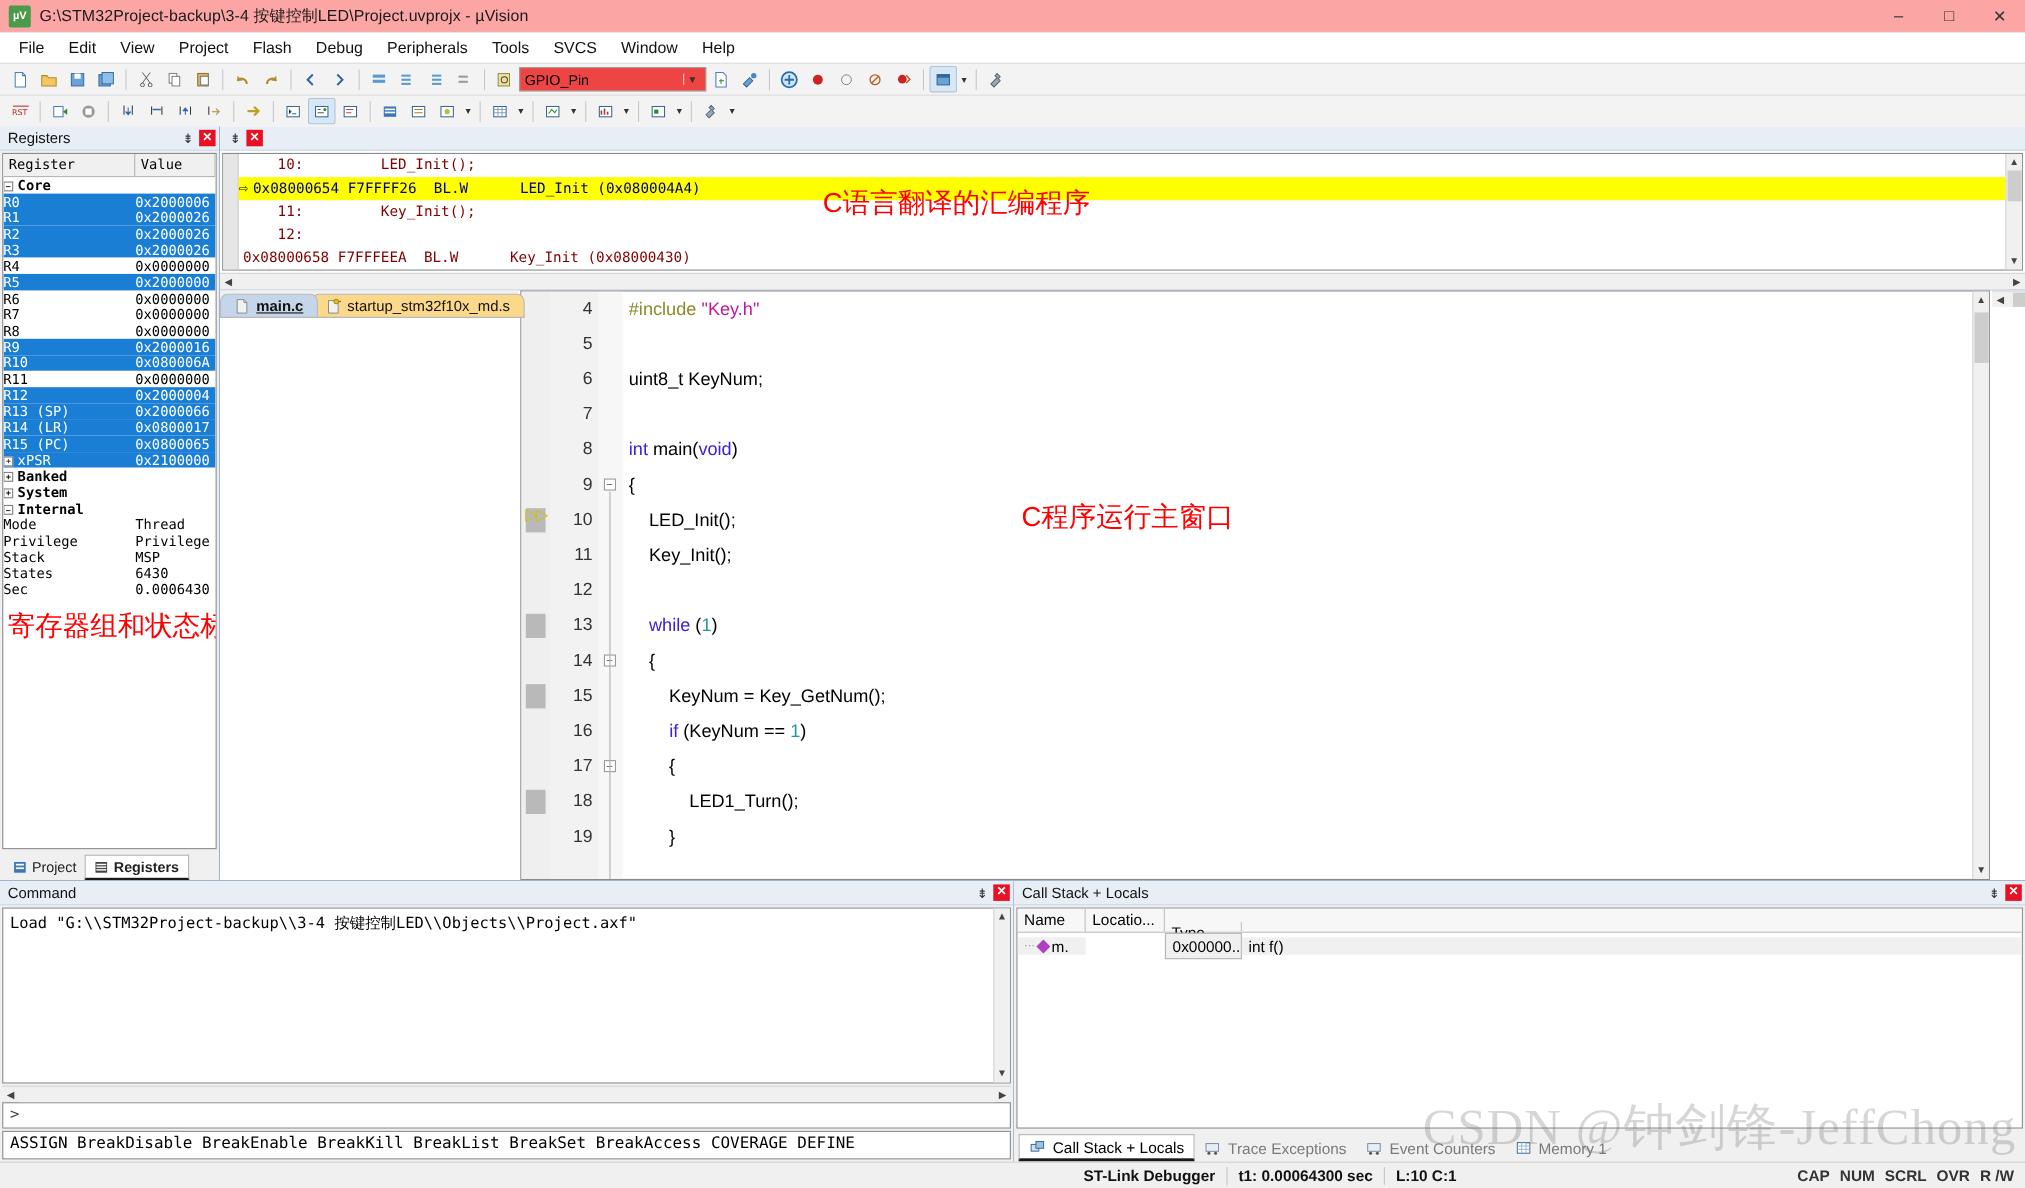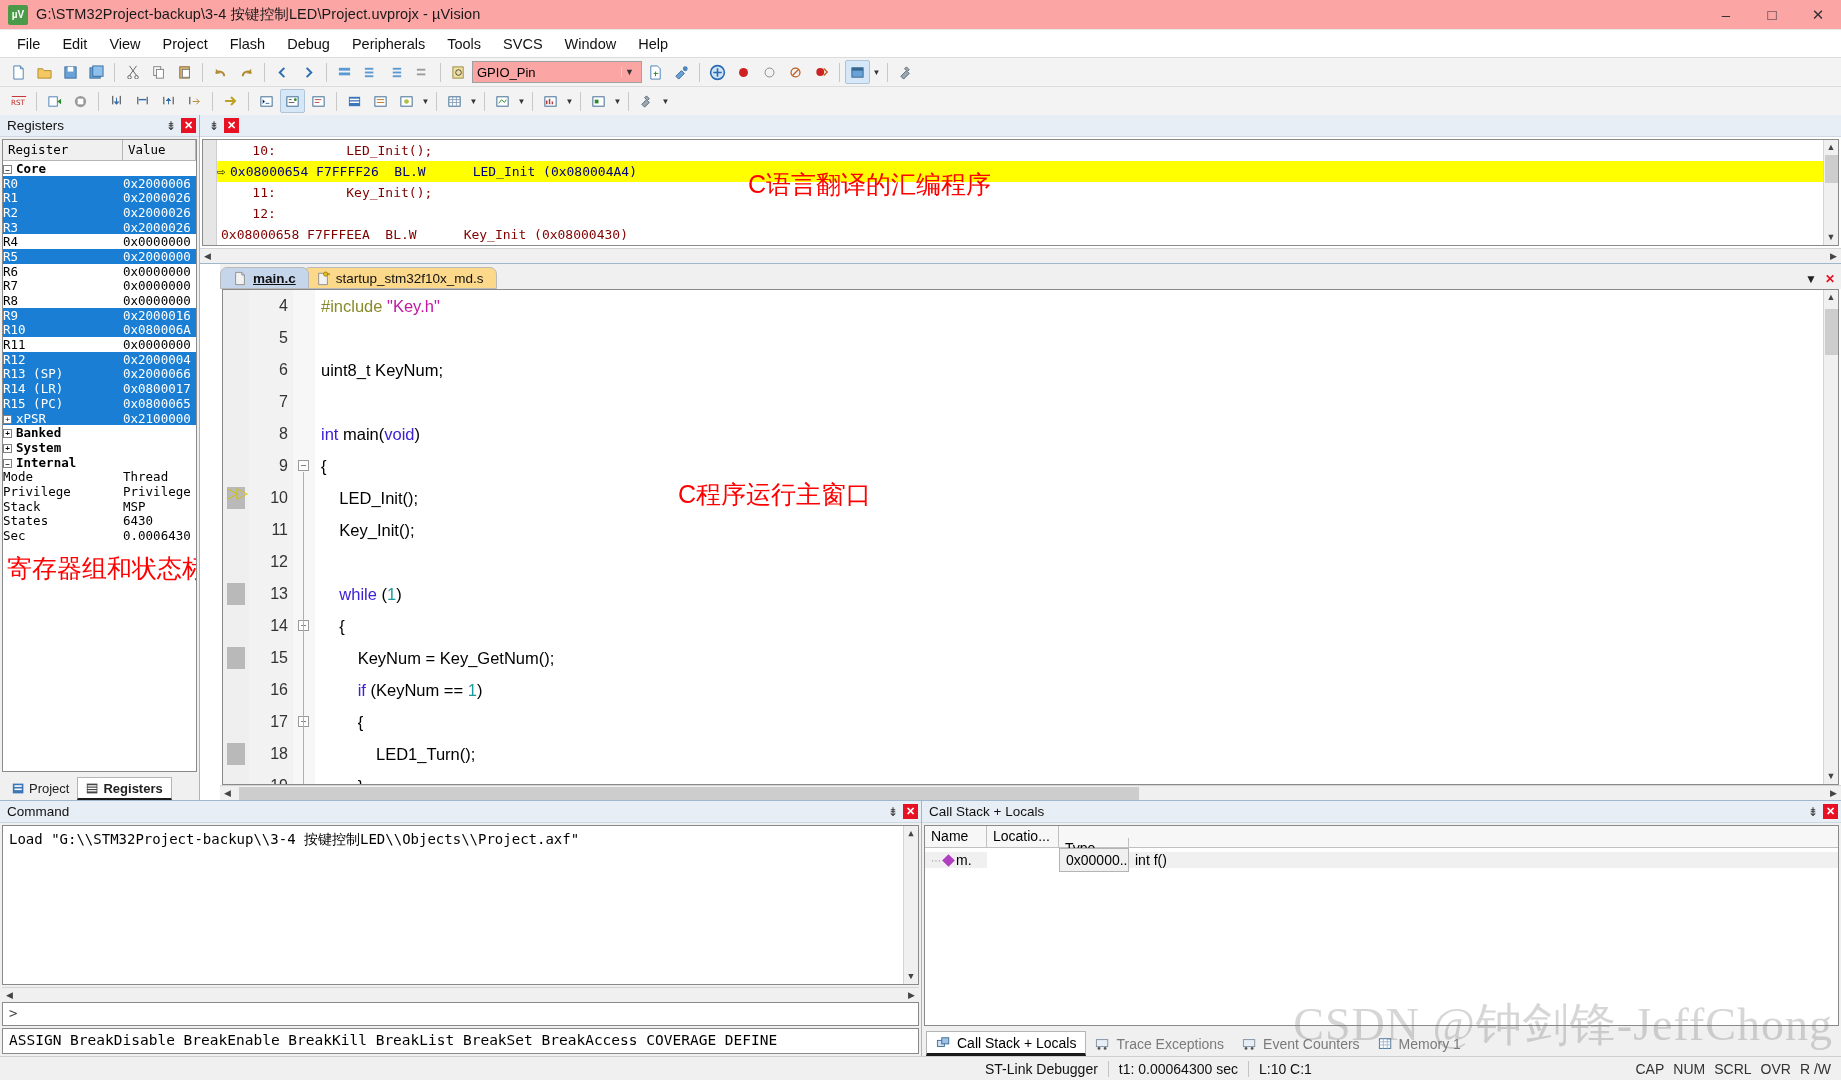--- a/index.html
+++ b/index.html
@@ -27,21 +27,21 @@
   .menubar .mi { font-size:14.5px; color:#111; padding:3px 11px; cursor:default; }
 
   
   .toolbar { height:29px; background:#f3f3f3; display:flex; align-items:center;
              border-top:1px solid #dcdcdc; padding-left:6px; gap:1px;
              flex:0 0 29px; }
   .tbtn { width:25px; height:24px; display:flex; align-items:center;
           justify-content:center; border:1px solid transparent; border-radius:2px;
           font-size:13px; color:#333; }
   .tsep { width:1px; height:19px; background:#c8c8c8; margin:0 4px; }
-  .combo { height:22px; min-width:170px; background:#fca5a5; border:1px solid #a0a0a0;
+  .combo { height:22px; min-width:170px; background:#ef4444; border:1px solid #a0a0a0;
            display:flex; align-items:center; font-size:13px; padding:0 4px;
            color:#000; }
   .combo .cb-text { flex:1; }
   .combo .cb-arrow { width:16px; text-align:center; font-size:9px; color:#333;
                      border-left:1px solid #d5d5d5; }
 
   svg.ic { display:block; }
 
   
   .body { flex:1; display:flex; min-height:0; }
@@ -109,21 +109,21 @@
   .dline.hl { background:#ffff00; color:#000080; }
   .arrow-m { position:absolute; left:0px; width:16px; color:#000; font-size:14px;
              line-height:21px; }
   .hscroll { height:15px; background:#f0f0f0; border-top:1px solid #d4d4d4;
              display:flex; align-items:center; flex:0 0 15px; }
   .hs-arrow { width:15px; text-align:center; font-size:9px; color:#444; }
   .hs-track { flex:1; background:#f0f0f0; height:13px; position:relative; }
   .hs-thumb { position:absolute; top:0; height:13px; background:#cdcdcd; }
 
   
-  .editor { flex:1; display:flex; flex-direction:column; min-height:0;margin-left:20px; }
+  .editor { flex:1; display:flex; flex-direction:row; min-height:0; }
   .edtabsrow { height:25px; background:#f0f0f0; display:flex; align-items:flex-end;
                flex:0 0 25px; position:relative; }
   .edtab { display:flex; align-items:center; gap:6px; height:22px; padding:0 12px;
            font-size:13.5px; color:#111; margin-right:-6px;
            border-top-left-radius:7px; border-top-right-radius:7px;
            border:1px solid #b9b9b9; position:relative; }
   .edtab.active { background:#c6d6ea; font-weight:bold; text-decoration:underline; z-index:2;}
   .edtab.yellow { background:#fcd98a; z-index:1; }
   .ed-ctrls { position:absolute; right:6px; bottom:3px; display:flex; gap:8px;
               font-size:12px; color:#222; align-items:center; }
@@ -192,21 +192,21 @@
               align-items:flex-end; padding-left:4px; }
   .ctab { display:flex; align-items:center; gap:5px; height:25px; padding:0 9px;
           font-size:14px; color:#7a7a7a; }
   .ctab.active { background:#fff; border:1px solid #b5b5b5; border-bottom:3px solid #1a1a1a;
                  color:#000; }
   .ctab .gl { width:16px; height:14px; }
 
   
   .statusbar { height:24px; flex:0 0 24px; background:#f0f0f0; border-top:1px solid #d0d0d0;
                display:flex; align-items:center; font-size:14px; color:#111;
-               position:relative; }
+               position:relative;font-weight:bold; }
   .sb-seg { padding:0 10px; }
   .sb-sep { width:1px; height:16px; background:#c4c4c4; }
   .sb-spacer { flex:1; }
   .sb-caps { display:flex; gap:9px; padding-right:10px; color:#333; }
 
   .watermark { position:absolute; right:8px; bottom:24px; font-size:46px;
                color:rgba(120,120,120,0.30); font-family:"Liberation Serif", serif;
                pointer-events:none; white-space:nowrap; letter-spacing:1px; }
 </style>
 </head>

